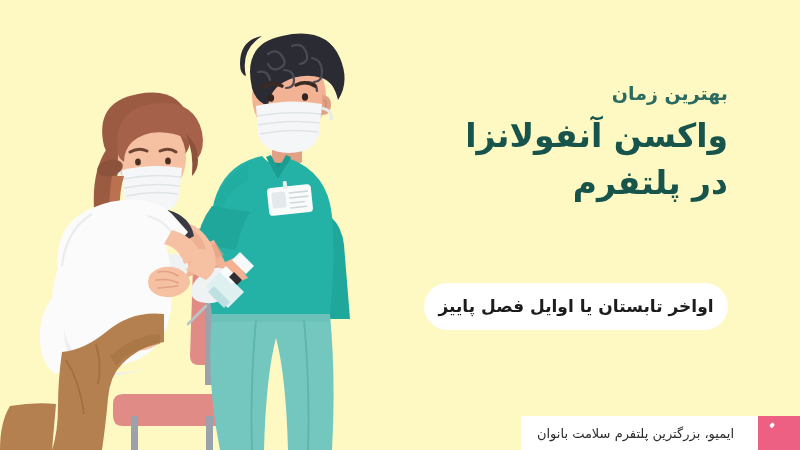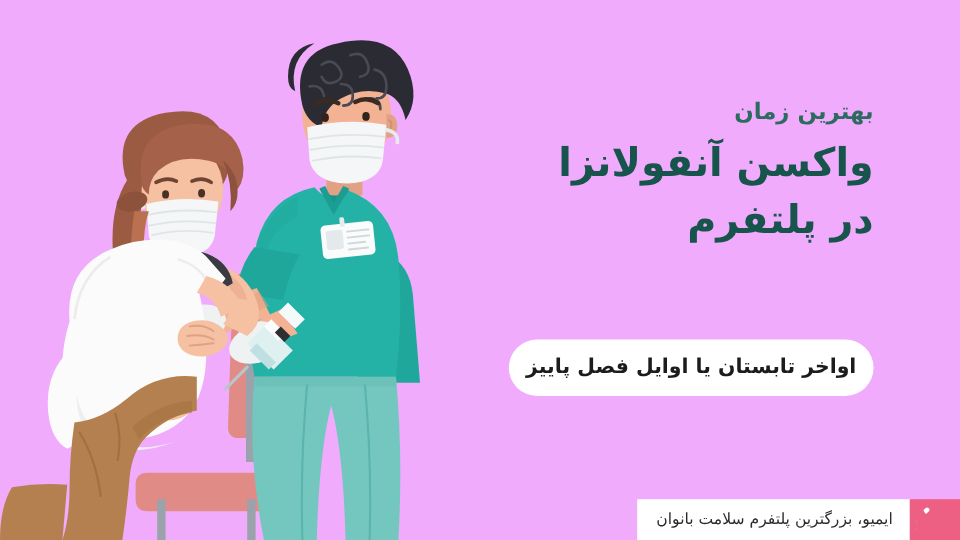--- a/index.html
+++ b/index.html
@@ -8,21 +8,21 @@
     width: 800px;
     height: 450px;
     overflow: hidden;
     font-family: "DejaVu Sans", "Liberation Sans", sans-serif;
   }
 
   #canvas {
     position: relative;
     width: 800px;
     height: 450px;
-    background: #f0abfc;
+    background: #fef9c3;
     overflow: hidden;
   }
 
   
   #illustration {
     position: absolute;
     left: 0;
     top: 0;
     width: 440px;
     height: 450px;
@@ -95,21 +95,21 @@
     display: flex;
     align-items: center;
     justify-content: center;
     flex: 0 0 42px;
   }
   .footer-logo svg { display: block; }
   .footer-strip {
     background: #ffffff;
     display: flex;
     align-items: center;
-    padding: 0 14px 0 16px;
+    padding: 0 24px 0 16px;
   }
   .footer-text {
     font-size: 13px;
     font-weight: 400;
     color: #2b2b2b;
     line-height: 1;
     white-space: nowrap;
   }
 </style>
 </head>

